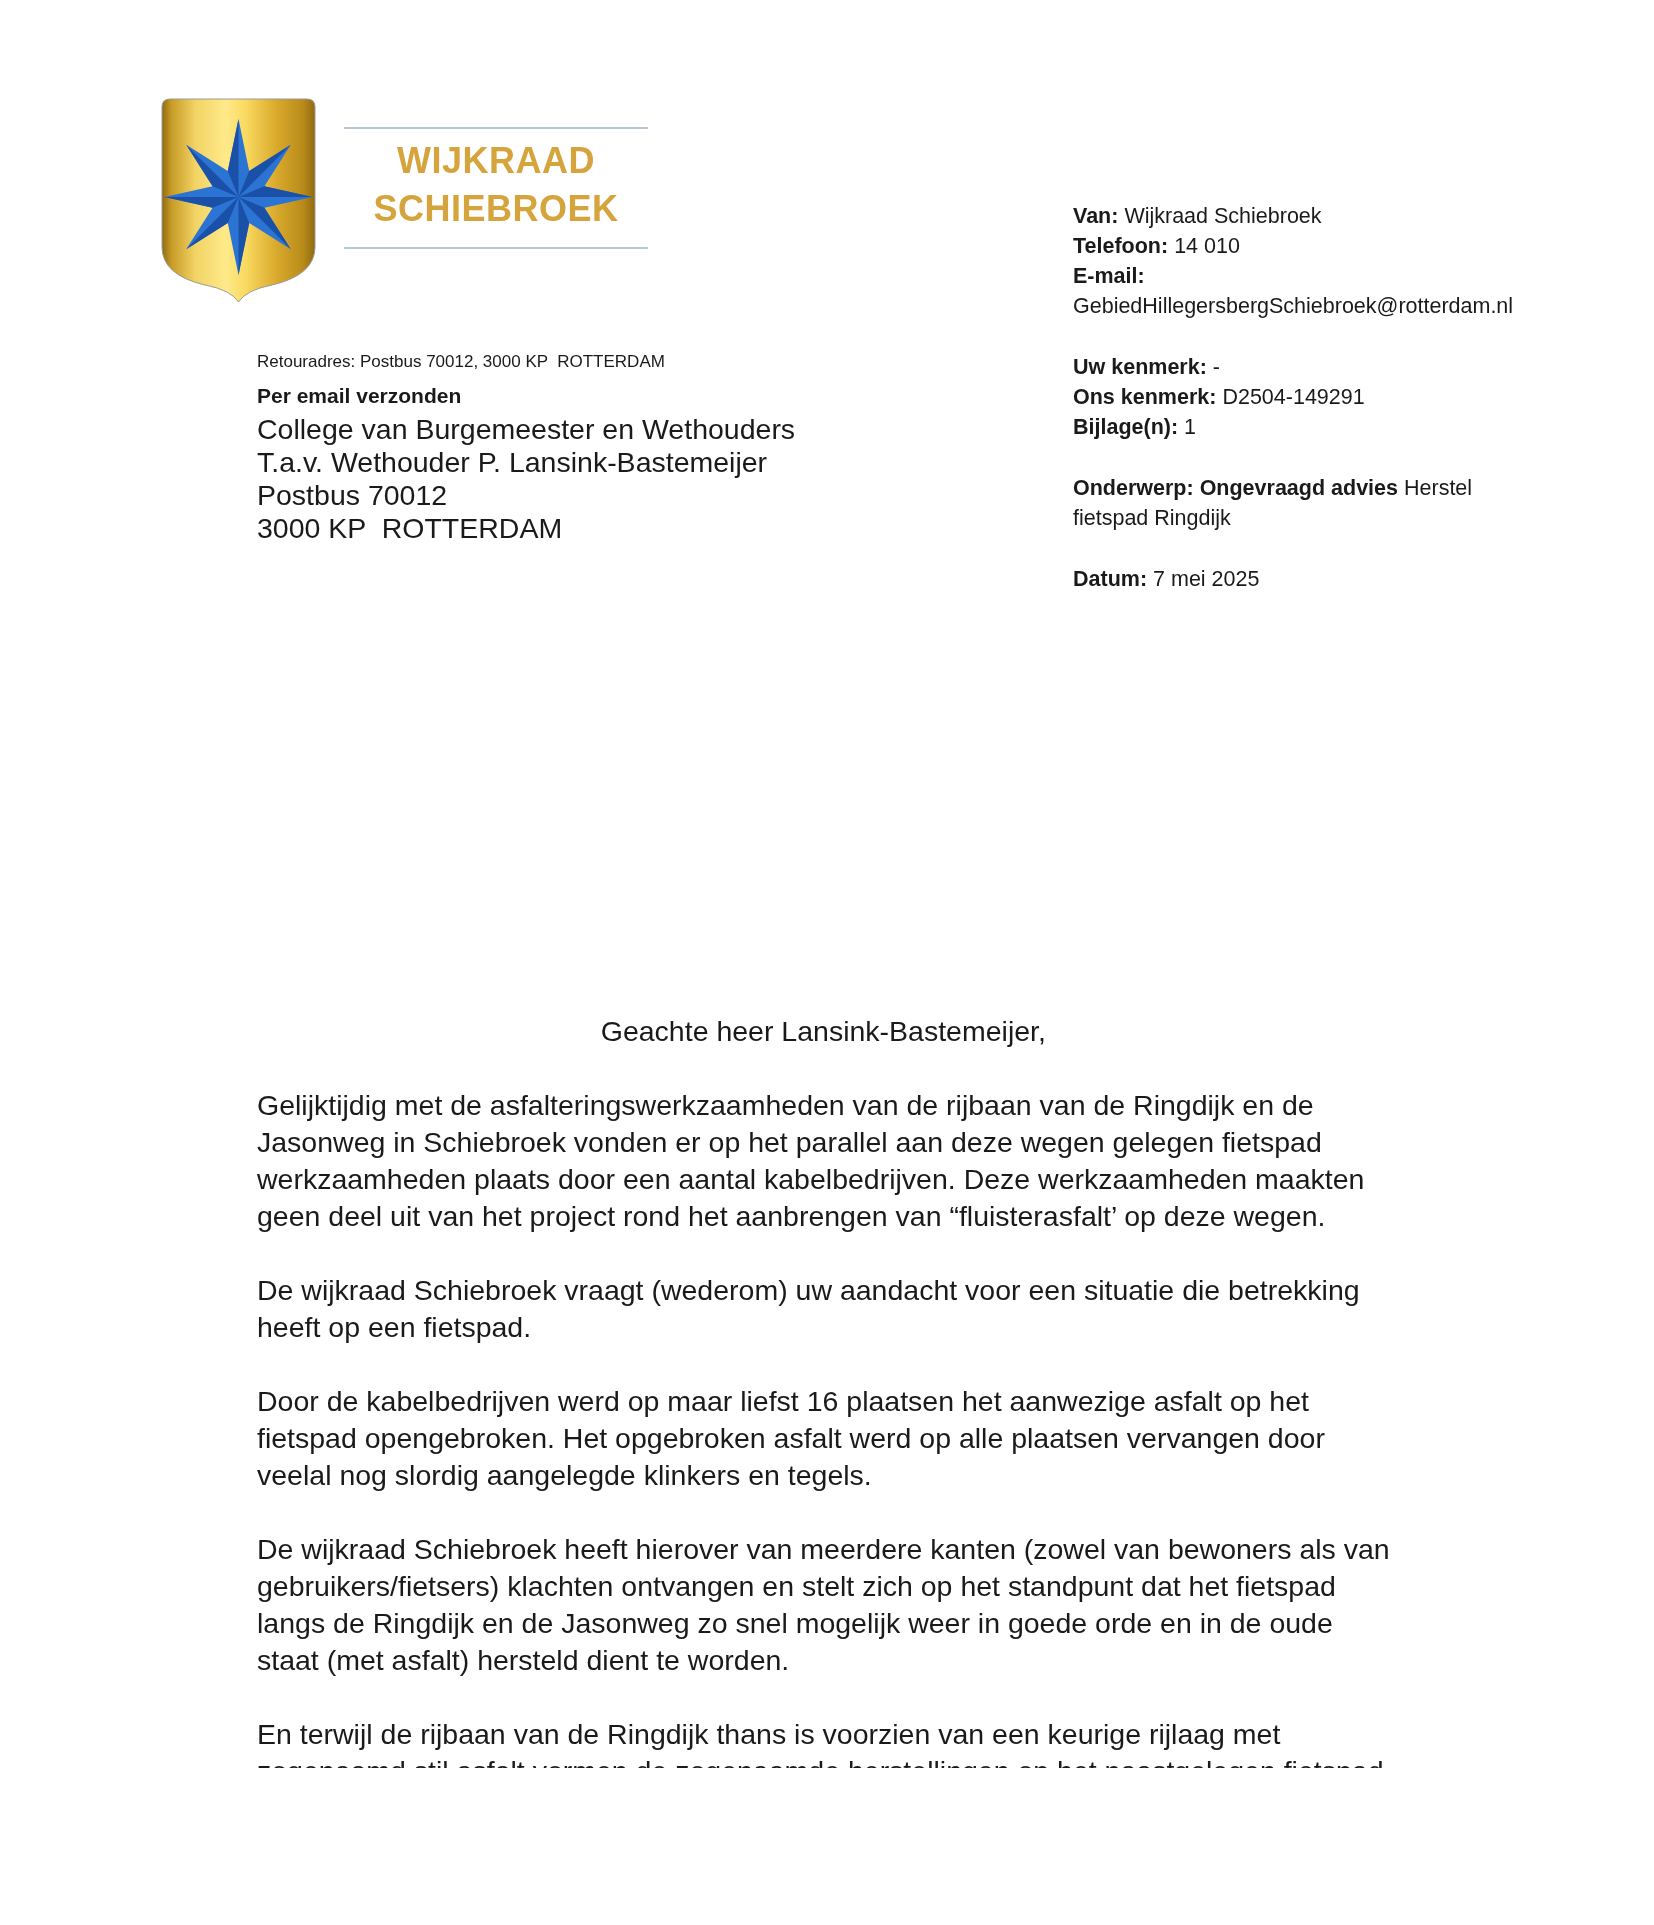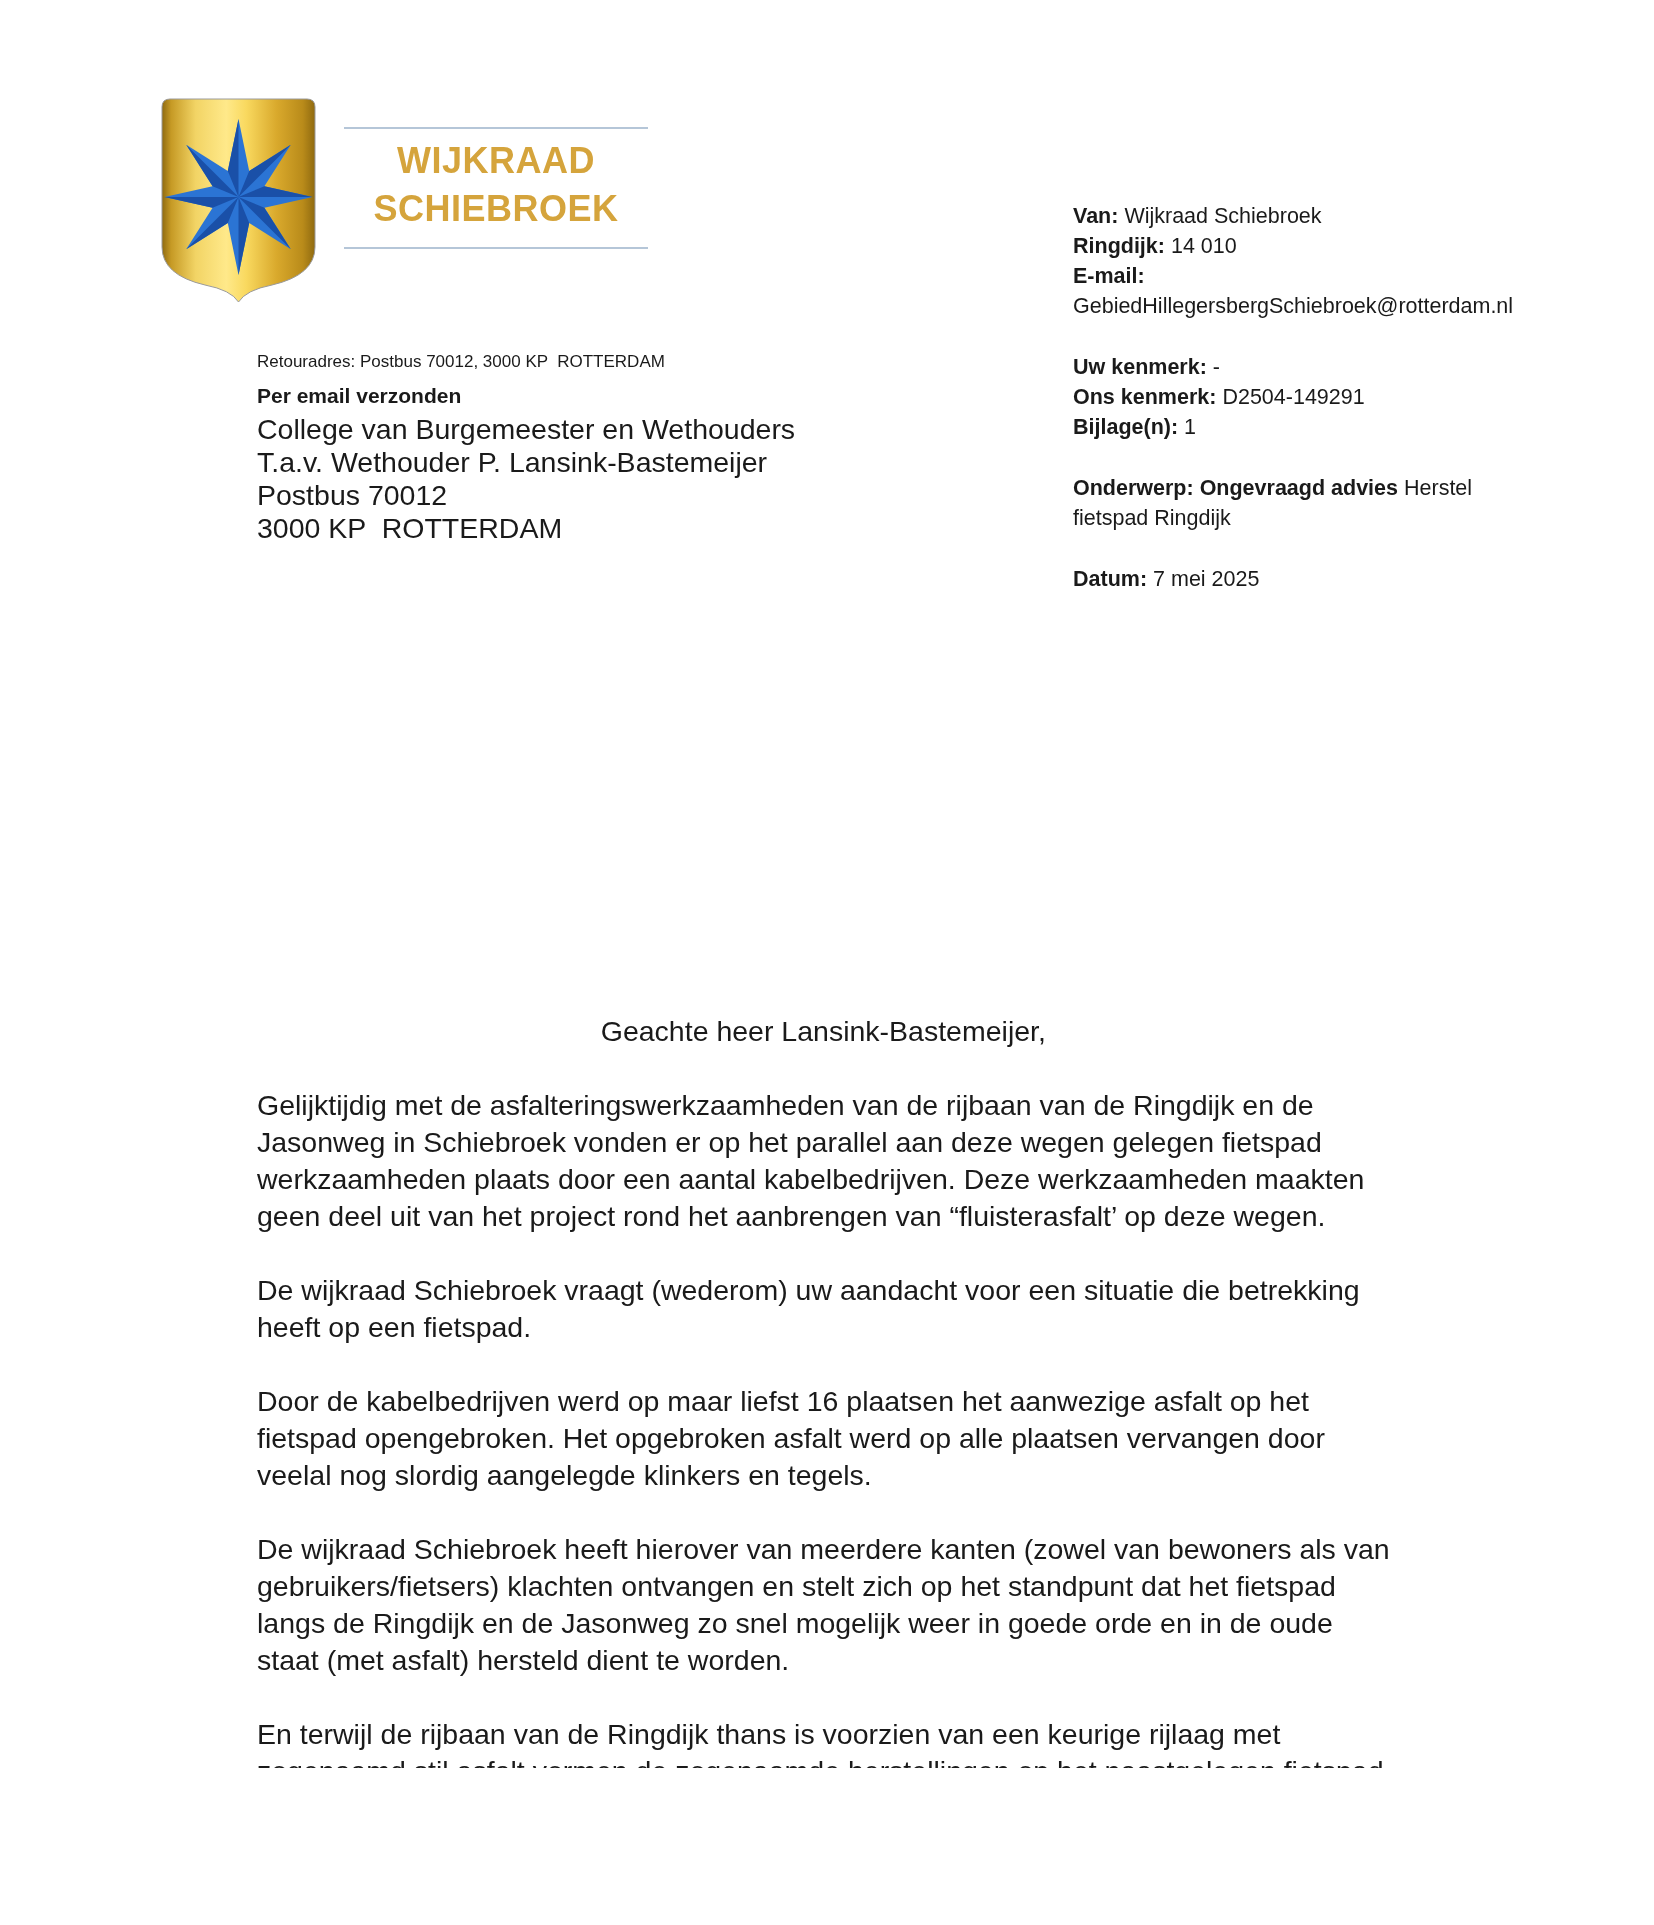--- a/index.html
+++ b/index.html
@@ -75,21 +75,21 @@
     </g>
   </svg>
 
   <div class="logo-text">
     <div>WIJKRAAD</div>
     <div>SCHIEBROEK</div>
   </div>
 
   <div class="meta">
     <div><span class="b">Van:</span><span class="v">Wijkraad Schiebroek</span></div>
-    <div><span class="b">Ringdijk:</span><span class="v">14 010</span></div>
+    <div><span class="b">Telefoon:</span><span class="v">14 010</span></div>
     <div><span class="b">E-mail:</span></div>
     <div class="vblock">GebiedHillegersbergSchiebroek@rotterdam.nl</div>
 
     <div class="gap"><span class="b">Uw kenmerk:</span><span class="v">-</span></div>
     <div><span class="b">Ons kenmerk:</span><span class="v">D2504-149291</span></div>
     <div><span class="b">Bijlage(n):</span><span class="v">1</span></div>
 
     <div class="gap"><span class="b">Onderwerp: Ongevraagd advies</span><span class="v">Herstel
 fietspad Ringdijk</span></div>
 

